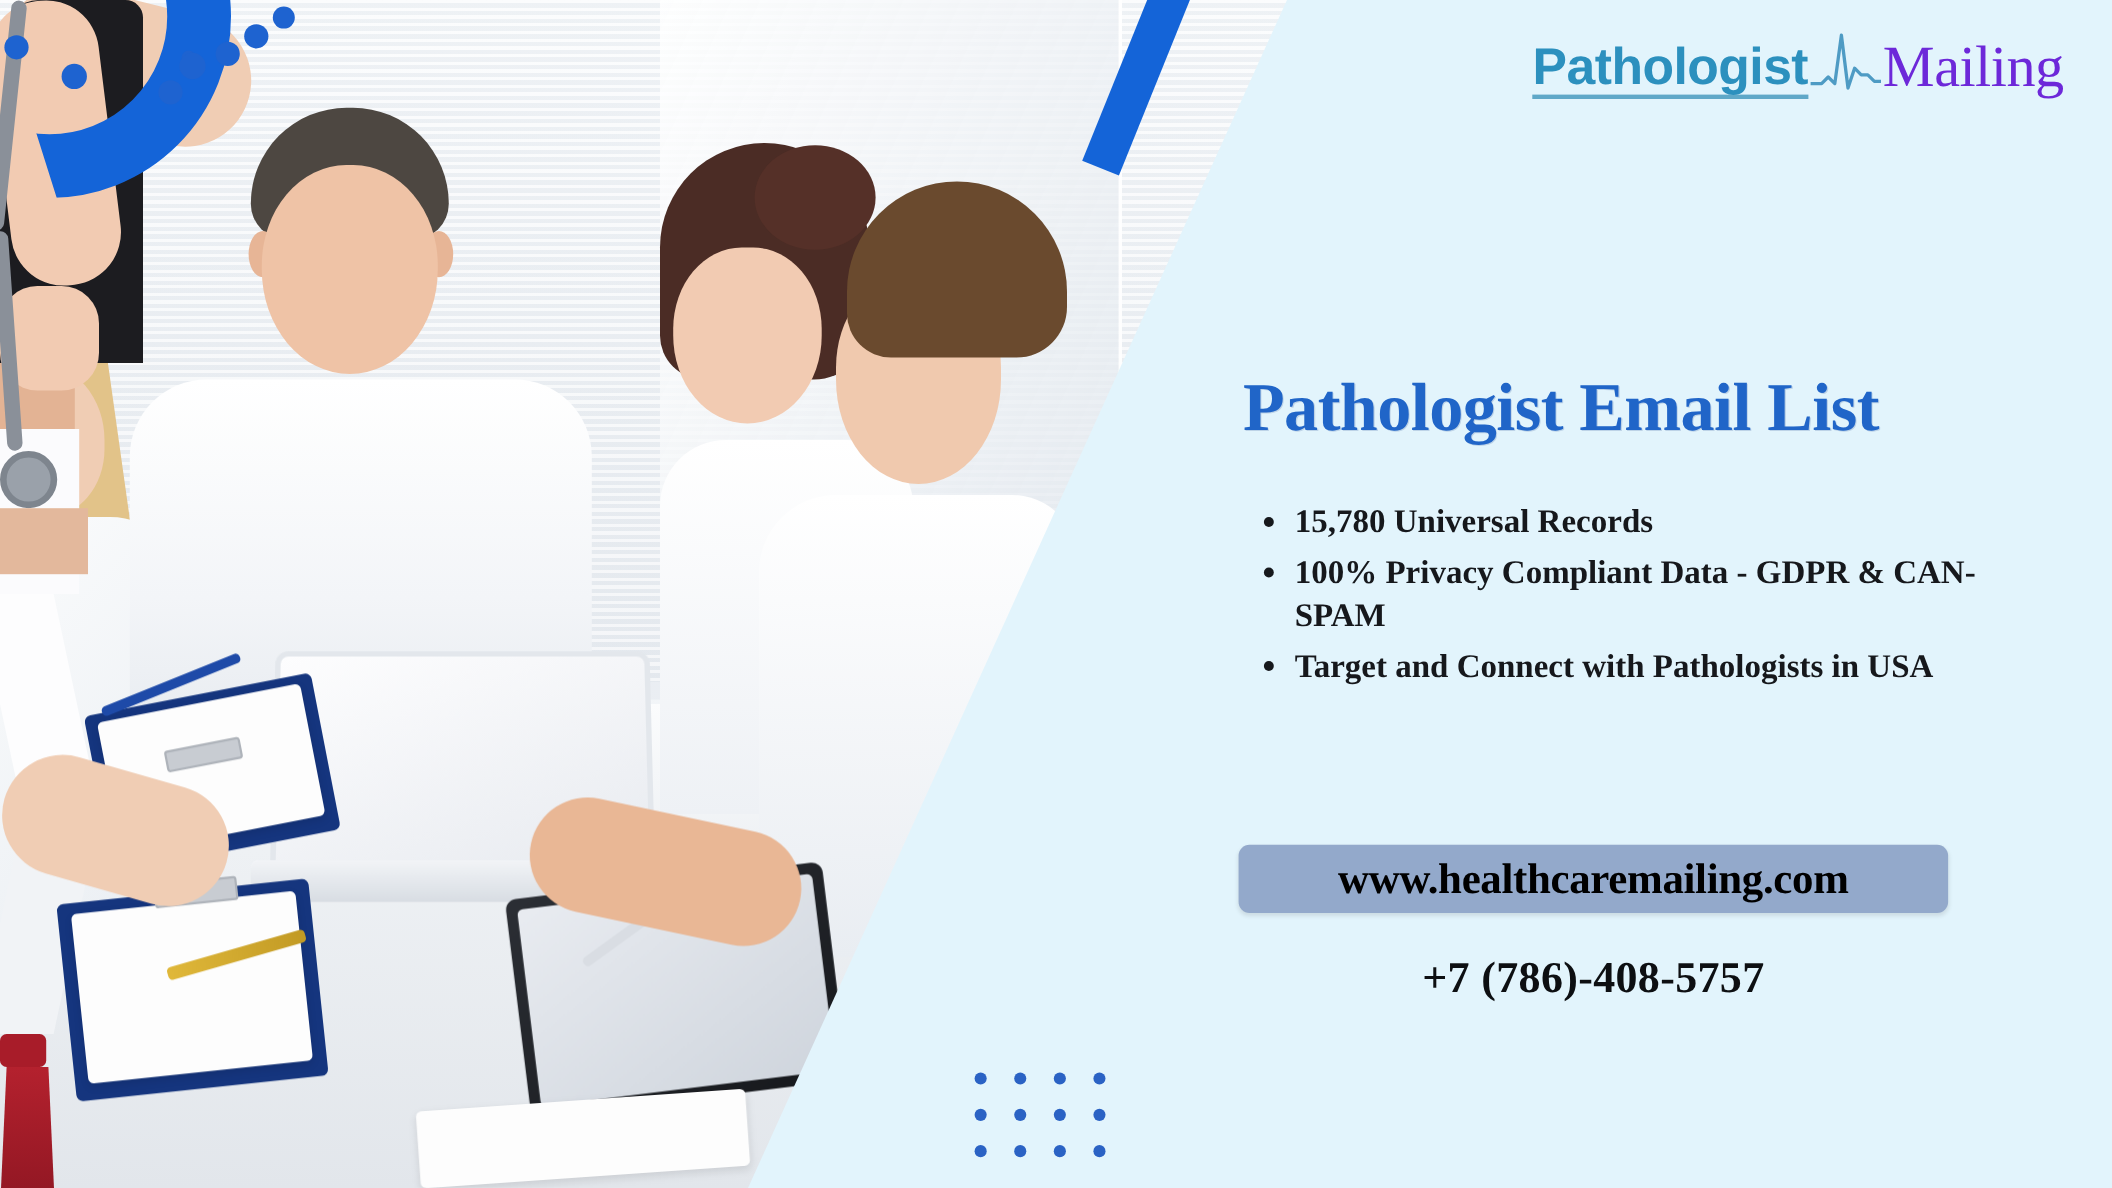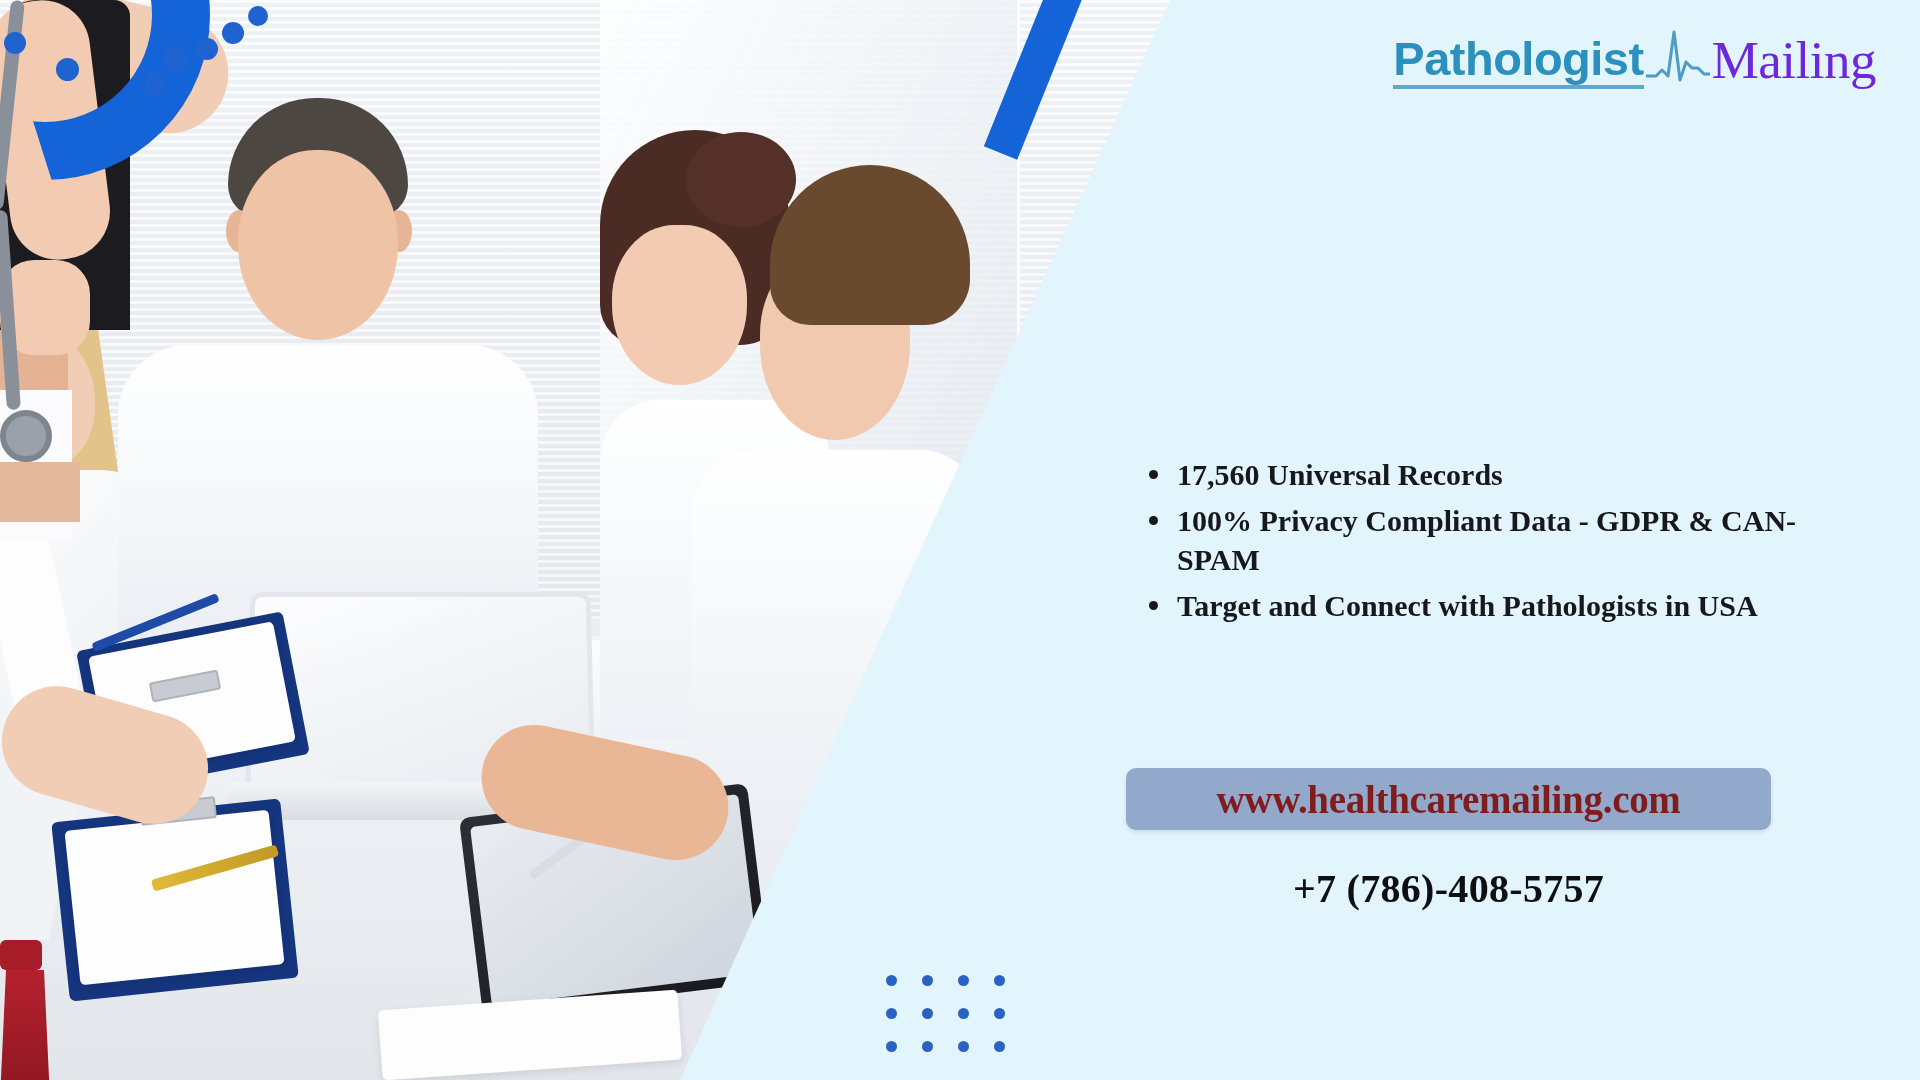--- a/index.html
+++ b/index.html
@@ -174,21 +174,21 @@
   }
 
   #url-btn{
     position:absolute; left:1126px; top:768px; width:645px; height:62px;
     background:#93A9CB; border-radius:10px;
     display:flex; align-items:center; justify-content:center;
     box-shadow:0 2px 4px rgba(0,0,0,.10);
   }
   #url-btn span{
     font-family:"Liberation Serif", serif;
-    font-weight:bold; font-size:39px; color:#7f1d1d; letter-spacing:-0.3px;
+    font-weight:bold; font-size:39px; color:#000000; letter-spacing:-0.3px;
   }
 
   #phone{
     position:absolute; left:1126px; top:865px; width:645px;
     text-align:center;
     font-family:"Liberation Serif", serif;
     font-weight:bold; font-size:40px; color:#0D0F12; letter-spacing:0.3px;
   }
 
   
@@ -299,23 +299,24 @@
   <div id="logo">
     <span class="lg-health">Pathologist</span>
     <span class="pulse">
       <svg width="64" height="60" viewBox="0 0 64 60">
         <polyline points="0,52 10,52 16,46 22,52 28,8 34,56 40,38 46,44 52,44 58,50 64,50" fill="none" stroke="#4E9BC4" stroke-width="3" stroke-linejoin="round" stroke-linecap="round"></polyline>
       </svg>
     </span>
     <span class="lg-mailing">Mailing</span>
   </div>
 
+  <h1 id="headline">Pathologist Email List</h1>
 
   <ul id="bullets">
-    <li>17,560 Universal Records</li>
+    <li>15,780 Universal Records</li>
     <li>100% Privacy Compliant Data - GDPR &amp; CAN-SPAM</li>
     <li>Target and Connect with Pathologists in USA</li>
   </ul>
 
   <div id="url-btn">
     <span>www.healthcaremailing.com</span>
   </div>
 
   <div id="phone">+7  (786)-408-5757</div>
 

